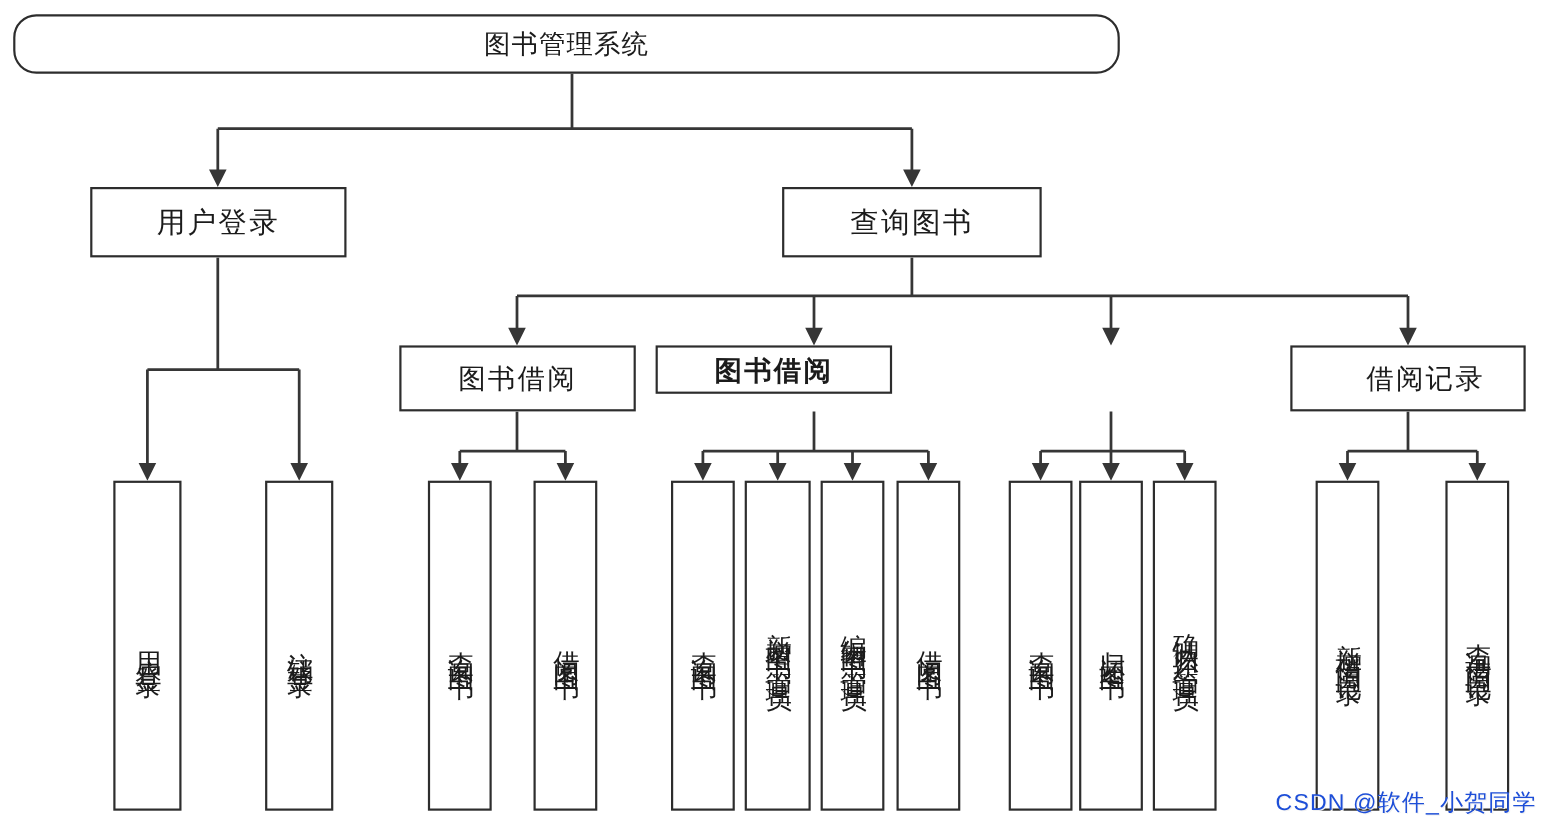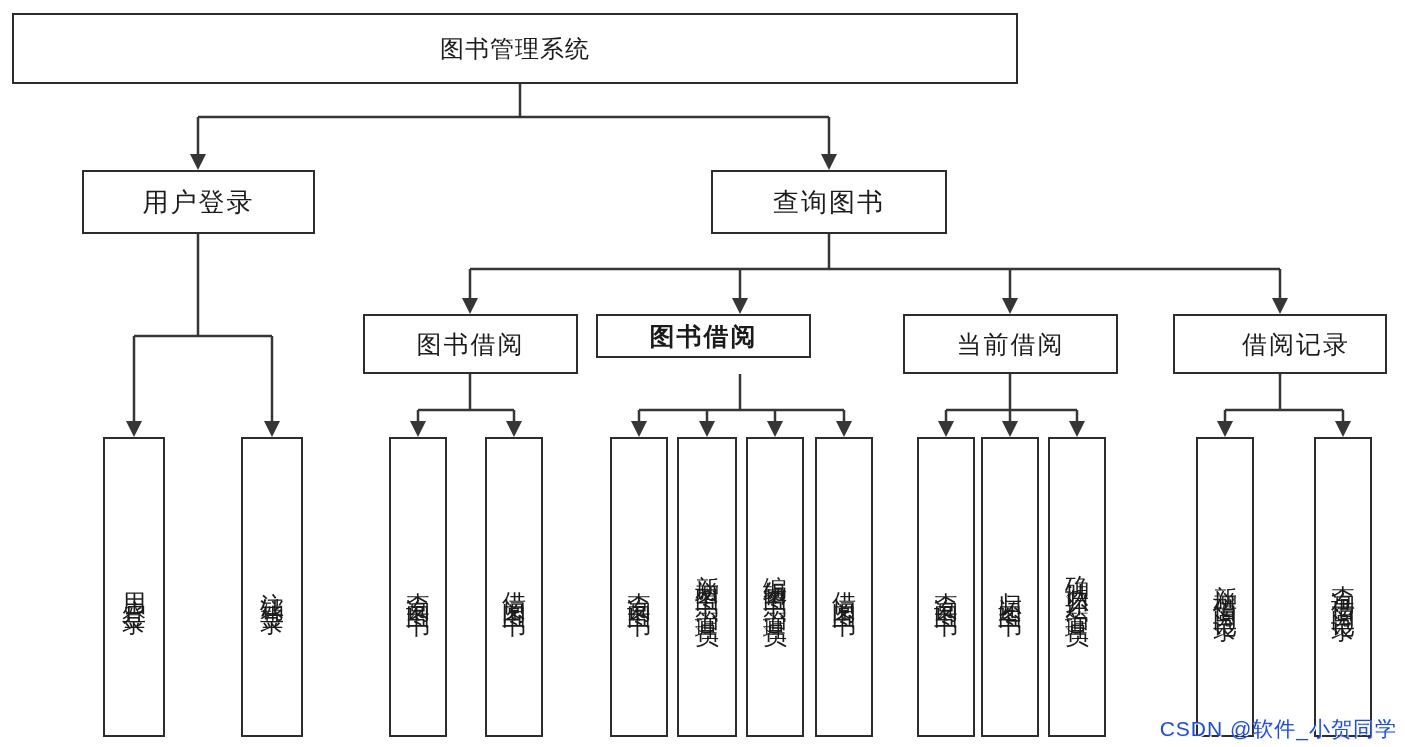--- a/index.html
+++ b/index.html
@@ -90,39 +90,36 @@
       M699 421 L715 421 L707 437 Z
       M767 421 L783 421 L775 437 Z
       M836 421 L852 421 L844 437 Z
       M938 421 L954 421 L946 437 Z
       M1002 421 L1018 421 L1010 437 Z
       M1069 421 L1085 421 L1077 437 Z
       M1217 421 L1233 421 L1225 437 Z
       M1335 421 L1351 421 L1343 437 Z"></path>
   </svg>
 
-  <div class="node root" style="left:12px; top:13px; width:1006px; height:71px;">
+  <div class="node root" style="left:12px; top:13px; width:1006px; height:54px;border-radius:21px;">
     <span>图书管理系统</span>
   </div>
 
   <div class="node lvl2" style="left:82px; top:170px; width:233px; height:64px;">
     <span>用户登录</span>
   </div>
   <div class="node lvl2" style="left:711px; top:170px; width:236px; height:64px;">
     <span>查询图书</span>
   </div>
 
   <div class="node lvl3" style="left:363px; top:314px; width:215px; height:60px;">
     <span>图书借阅</span>
   </div>
   <div class="node lvl3" style="left:596px; top:314px; width:215px; height:44px;font-weight:bold;">
     <span>图书借阅</span>
-  </div>
-  <div class="node lvl3" style="left:903px; top:314px; width:215px; height:60px;">
-    <span>当前借阅</span>
   </div>
   <div class="node lvl3" style="left:1173px; top:314px; width:214px; height:60px;padding-left:32px;">
     <span>借阅记录</span>
   </div>
 
   <div class="node leaf" style="left:103px; top:437px; width:62px; height:300px;">
     <span>用户登录</span>
   </div>
   <div class="node leaf" style="left:241px; top:437px; width:62px; height:300px;">
     <span>注销登录</span>

